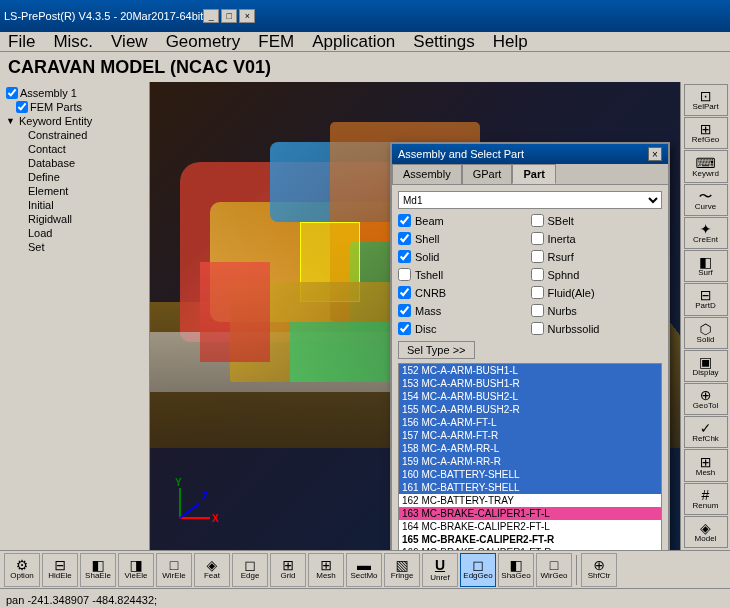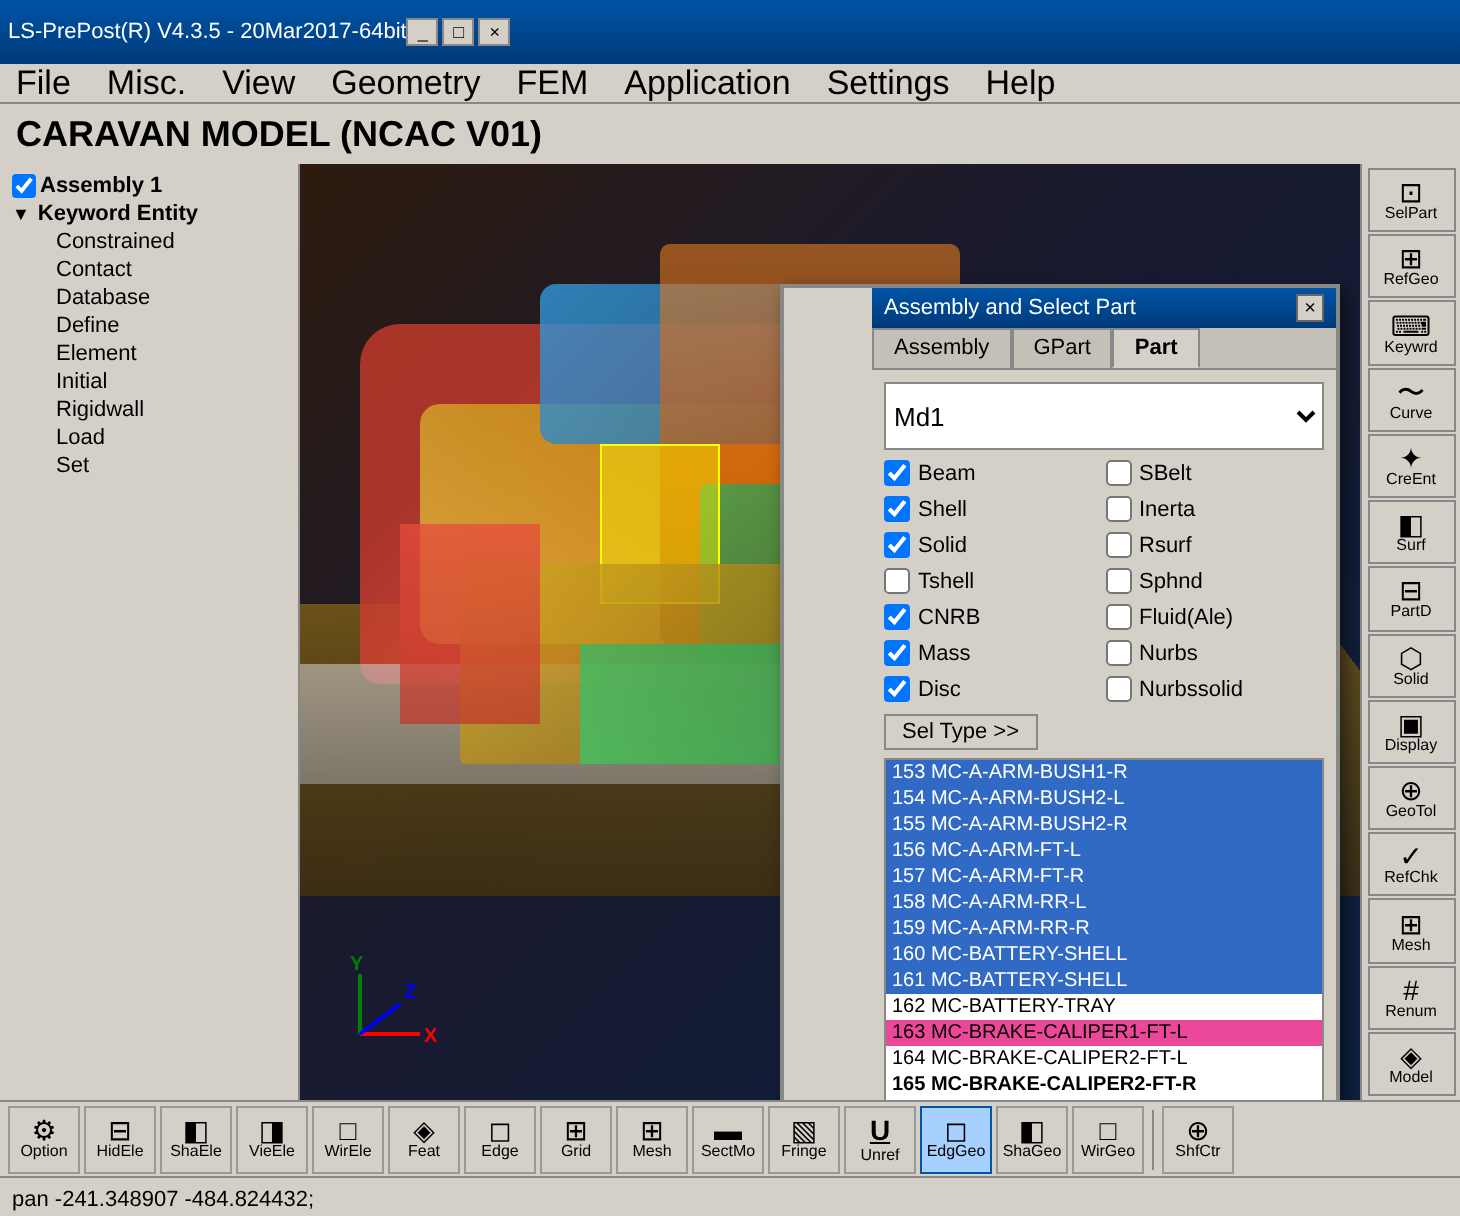--- a/index.html
+++ b/index.html
@@ -60,21 +60,21 @@
       overflow-y: auto;
       flex-shrink: 0;
     }
     .tree-item {
       padding: 1px 2px;
       cursor: pointer;
       display: flex;
       align-items: center;
       gap: 2px;
     }
-    .tree-bold { font-weight: bold; color: #000; }
+    .tree-bold { font-weight: normal; color: #000; }
     .tree-indent { padding-left: 12px; }
     .tree-indent2 { padding-left: 24px; }
     .checkbox-inline { width: 12px; height: 12px; cursor: pointer; }
 
     
     #viewport {
       flex: 1;
       background: #1a1a2e;
       position: relative;
       overflow: hidden;
@@ -268,21 +268,20 @@
     }
     #assembly-dialog {
       position: absolute;
       top: 60px;
       left: 240px;
       width: 280px;
       background: #d4d0c8;
       border: 2px solid #888;
       box-shadow: 3px 3px 8px rgba(0,0,0,0.5);
       pointer-events: all;
-      padding-left: 44px;
     }
     .dialog-titlebar {
       background: linear-gradient(to bottom, #0054a6, #003a7a);
       color: white;
       height: 20px;
       display: flex;
       align-items: center;
       padding: 0 6px;
       font-size: 11px;
       justify-content: space-between;
@@ -310,22 +309,22 @@
       background: #c4c0b8;
     }
     .dialog-tab.active {
       background: #d4d0c8;
       border-bottom: 1px solid #d4d0c8;
       font-weight: bold;
     }
     .dialog-body { padding: 6px; }
     .dialog-row { display: flex; align-items: center; margin-bottom: 3px; gap: 4px; }
     .dialog-select {
-      font-size: 13px;
-      height: 34px;
+      font-size: 10px;
+      height: 18px;
       border: 1px solid #888;
       background: white;
       flex: 1;
     }
     .dialog-list {
       width: 100%;
       height: 200px;
       border: 1px solid #888;
       background: white;
       overflow-y: auto;
@@ -399,20 +398,24 @@
 <div id="app-title">
   <span>CARAVAN MODEL (NCAC V01)</span>
 </div>
 
 <div id="main-container" style="height: 468px;">
 
   <div id="left-panel">
     <div class="tree-item">
       <input type="checkbox" class="checkbox-inline" checked="" style="">
       <span class="tree-bold">Assembly 1</span>
+    </div>
+    <div class="tree-item tree-indent">
+      <input type="checkbox" class="checkbox-inline" checked="" style="">
+      <span class="tree-bold">FEM Parts</span>
     </div>
     <div class="tree-item">
       <span style="font-size:9px; margin-right:2px;">▼</span>
       <span class="tree-bold">Keyword Entity</span>
     </div>
     <div class="tree-item tree-indent2">
       <span>Constrained</span>
     </div>
     <div class="tree-item tree-indent2">
       <span>Contact</span>
@@ -544,20 +547,21 @@
               <input type="checkbox" style="">
               <span>Nurbssolid</span>
             </div>
           </div>
 
           <div class="sel-type-row">
             <button class="dlg-btn">Sel Type &gt;&gt;</button>
           </div>
 
           <div class="dialog-list" id="parts-list">
+              <div class="list-item-row" style="background: rgb(49, 106, 197); color: white;">152 MC-A-ARM-BUSH1-L</div>
               <div class="list-item-row" style="background: rgb(49, 106, 197); color: white;">153 MC-A-ARM-BUSH1-R</div>
               <div class="list-item-row" style="background: rgb(49, 106, 197); color: white;">154 MC-A-ARM-BUSH2-L</div>
               <div class="list-item-row" style="background: rgb(49, 106, 197); color: white;">155 MC-A-ARM-BUSH2-R</div>
               <div class="list-item-row" style="background: rgb(49, 106, 197); color: white;">156 MC-A-ARM-FT-L</div>
               <div class="list-item-row" style="background: rgb(49, 106, 197); color: white;">157 MC-A-ARM-FT-R</div>
               <div class="list-item-row" style="background: rgb(49, 106, 197); color: white;">158 MC-A-ARM-RR-L</div>
               <div class="list-item-row" style="background: rgb(49, 106, 197); color: white;">159 MC-A-ARM-RR-R</div>
               <div class="list-item-row" style="background: rgb(49, 106, 197); color: white;">160 MC-BATTERY-SHELL</div>
               <div class="list-item-row" style="background: rgb(49, 106, 197); color: white;">161 MC-BATTERY-SHELL</div>
               <div class="list-item-row" style="background: white; color: rgb(0, 0, 0);">162 MC-BATTERY-TRAY</div>

